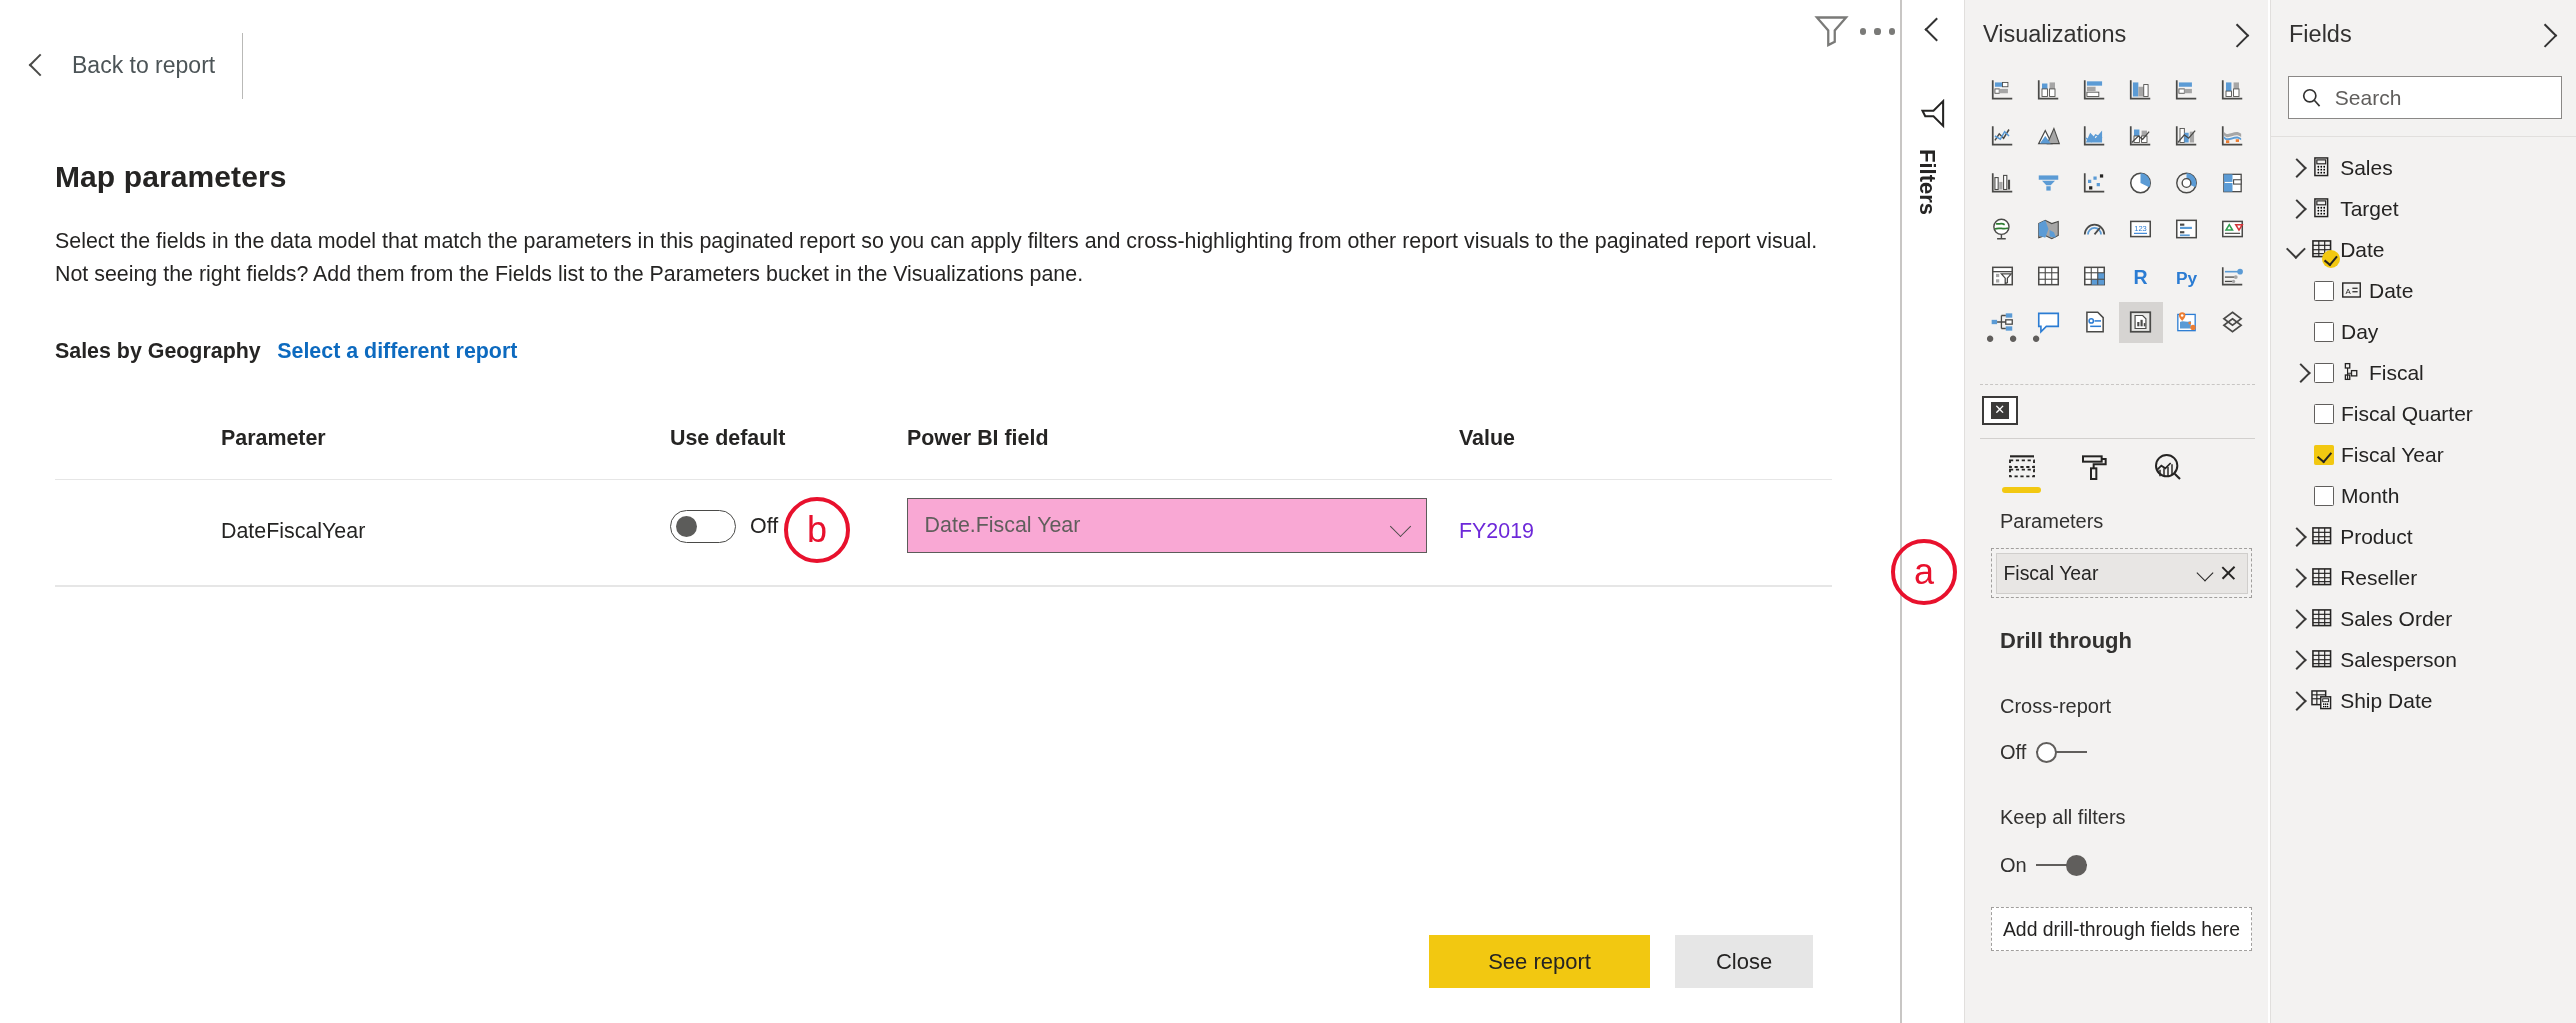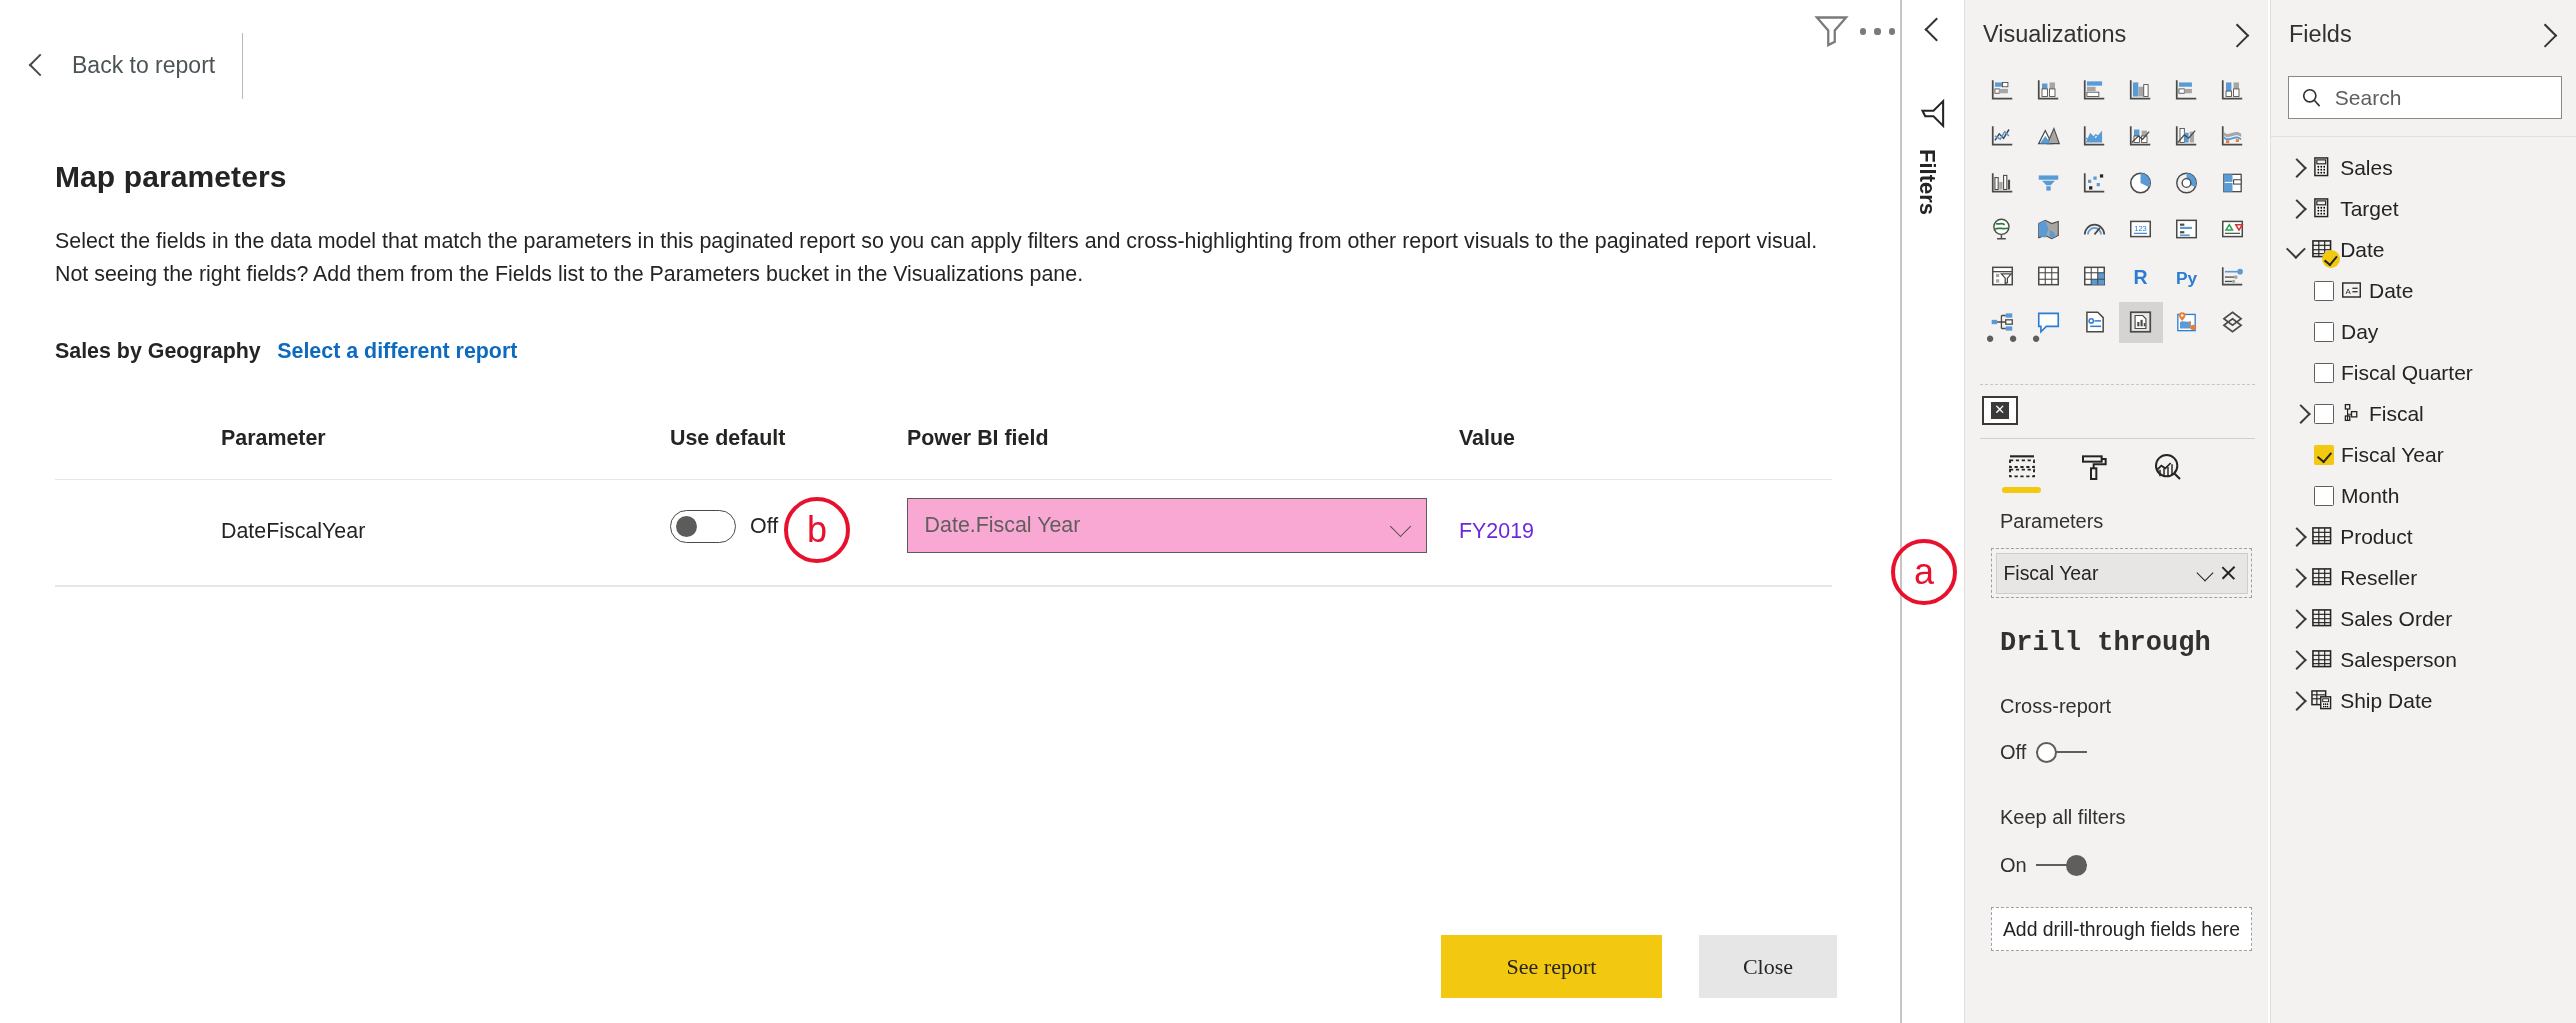--- a/index.html
+++ b/index.html
@@ -139,25 +139,24 @@
     border-right: 1.7px solid #4a4a48; border-bottom: 1.7px solid #4a4a48;
     transform: rotate(45deg);
   }
 
   
   #btn-row {
     position: absolute; left: 1429px; top: 935px;
     display: flex; gap: 25px;
   }
   .btn {
-    height: 63px; min-width: 138px;
+    height: 53px; min-width: 138px;
     display: flex; align-items: center; justify-content: center;
     font-size: 22px; cursor: pointer; border: none;
-    font-family: Liberation Serif, serif;
-    margin-left: 12px;
+    font-family: Liberation Sans, sans-serif;
   }
   #see-report-btn { background: #f2c811; color: #252423; width: 221px; }
   #close-btn { background: #e6e6e6; color: #252423; width: 119px; }
 
   
   #filters-rail {
     position: absolute; left: 1900px; top: 0;
     width: 64px; height: 1023px; background: #fff;
     border-left: 2.8px solid #c8c6c4;
   }
@@ -293,21 +292,21 @@
   }
   .chip-x::before, .chip-x::after {
     content: ""; position: absolute; left: 3.5px; top: 11px;
     width: 16.6px; height: 1.7px; background: #252423;
   }
   .chip-x::before { transform: rotate(45deg); }
   .chip-x::after  { transform: rotate(-45deg); }
 
   #drill-title {
     position: absolute; left: 35px; top: 628px;
-    font-size: 27px; font-weight: bold; color: #323130; font-family: Liberation Mono, monospace;
+    font-size: 22px; font-weight: bold; color: #323130;
   }
   #crossreport-label {
     position: absolute; left: 35px; top: 695px;
     font-size: 20px; color: #323130;
   }
   #crossreport-toggle {
     position: absolute; left: 35px; top: 741px;
     display: flex; align-items: center; gap: 9.7px;
   }
   #keepfilters-label {
@@ -956,35 +955,35 @@
               <line x1="13" y1="12" x2="19" y2="12" stroke="#252423" stroke-width="1.4"></line>
             </svg></span>
         <span class="tlabel">Date</span>
       </div>
 
       <div class="tree-row lvl1">
         <span class="cbx"></span>
         <span class="tlabel">Day</span>
       </div>
 
-      <div class="tree-row lvl1">
-        <span class="cbx"></span>
-        <span class="tlabel">Fiscal Quarter</span>
-      </div>
-
       <div class="tree-row lvl1b">
         <span class="expander right"></span>
         <span class="cbx"></span>
         <span class="ticon"><svg width="21" height="21" viewBox="0 0 24 24">
               <rect x="5" y="3" width="5" height="5" fill="none" stroke="#252423" stroke-width="1.5"></rect>
               <rect x="12" y="11" width="6" height="6" fill="none" stroke="#252423" stroke-width="1.5"></rect>
               <rect x="5" y="16" width="5" height="5" fill="none" stroke="#252423" stroke-width="1.5"></rect>
               <path d="M7.5 8v13M7.5 14h4.5" stroke="#252423" stroke-width="1.3" fill="none"></path>
             </svg></span>
         <span class="tlabel">Fiscal</span>
+      </div>
+
+      <div class="tree-row lvl1">
+        <span class="cbx"></span>
+        <span class="tlabel">Fiscal Quarter</span>
       </div>
 
       <div class="tree-row lvl1">
         <span class="cbx checked"></span>
         <span class="tlabel">Fiscal Year</span>
       </div>
 
       <div class="tree-row lvl1">
         <span class="cbx"></span>
         <span class="tlabel">Month</span>

